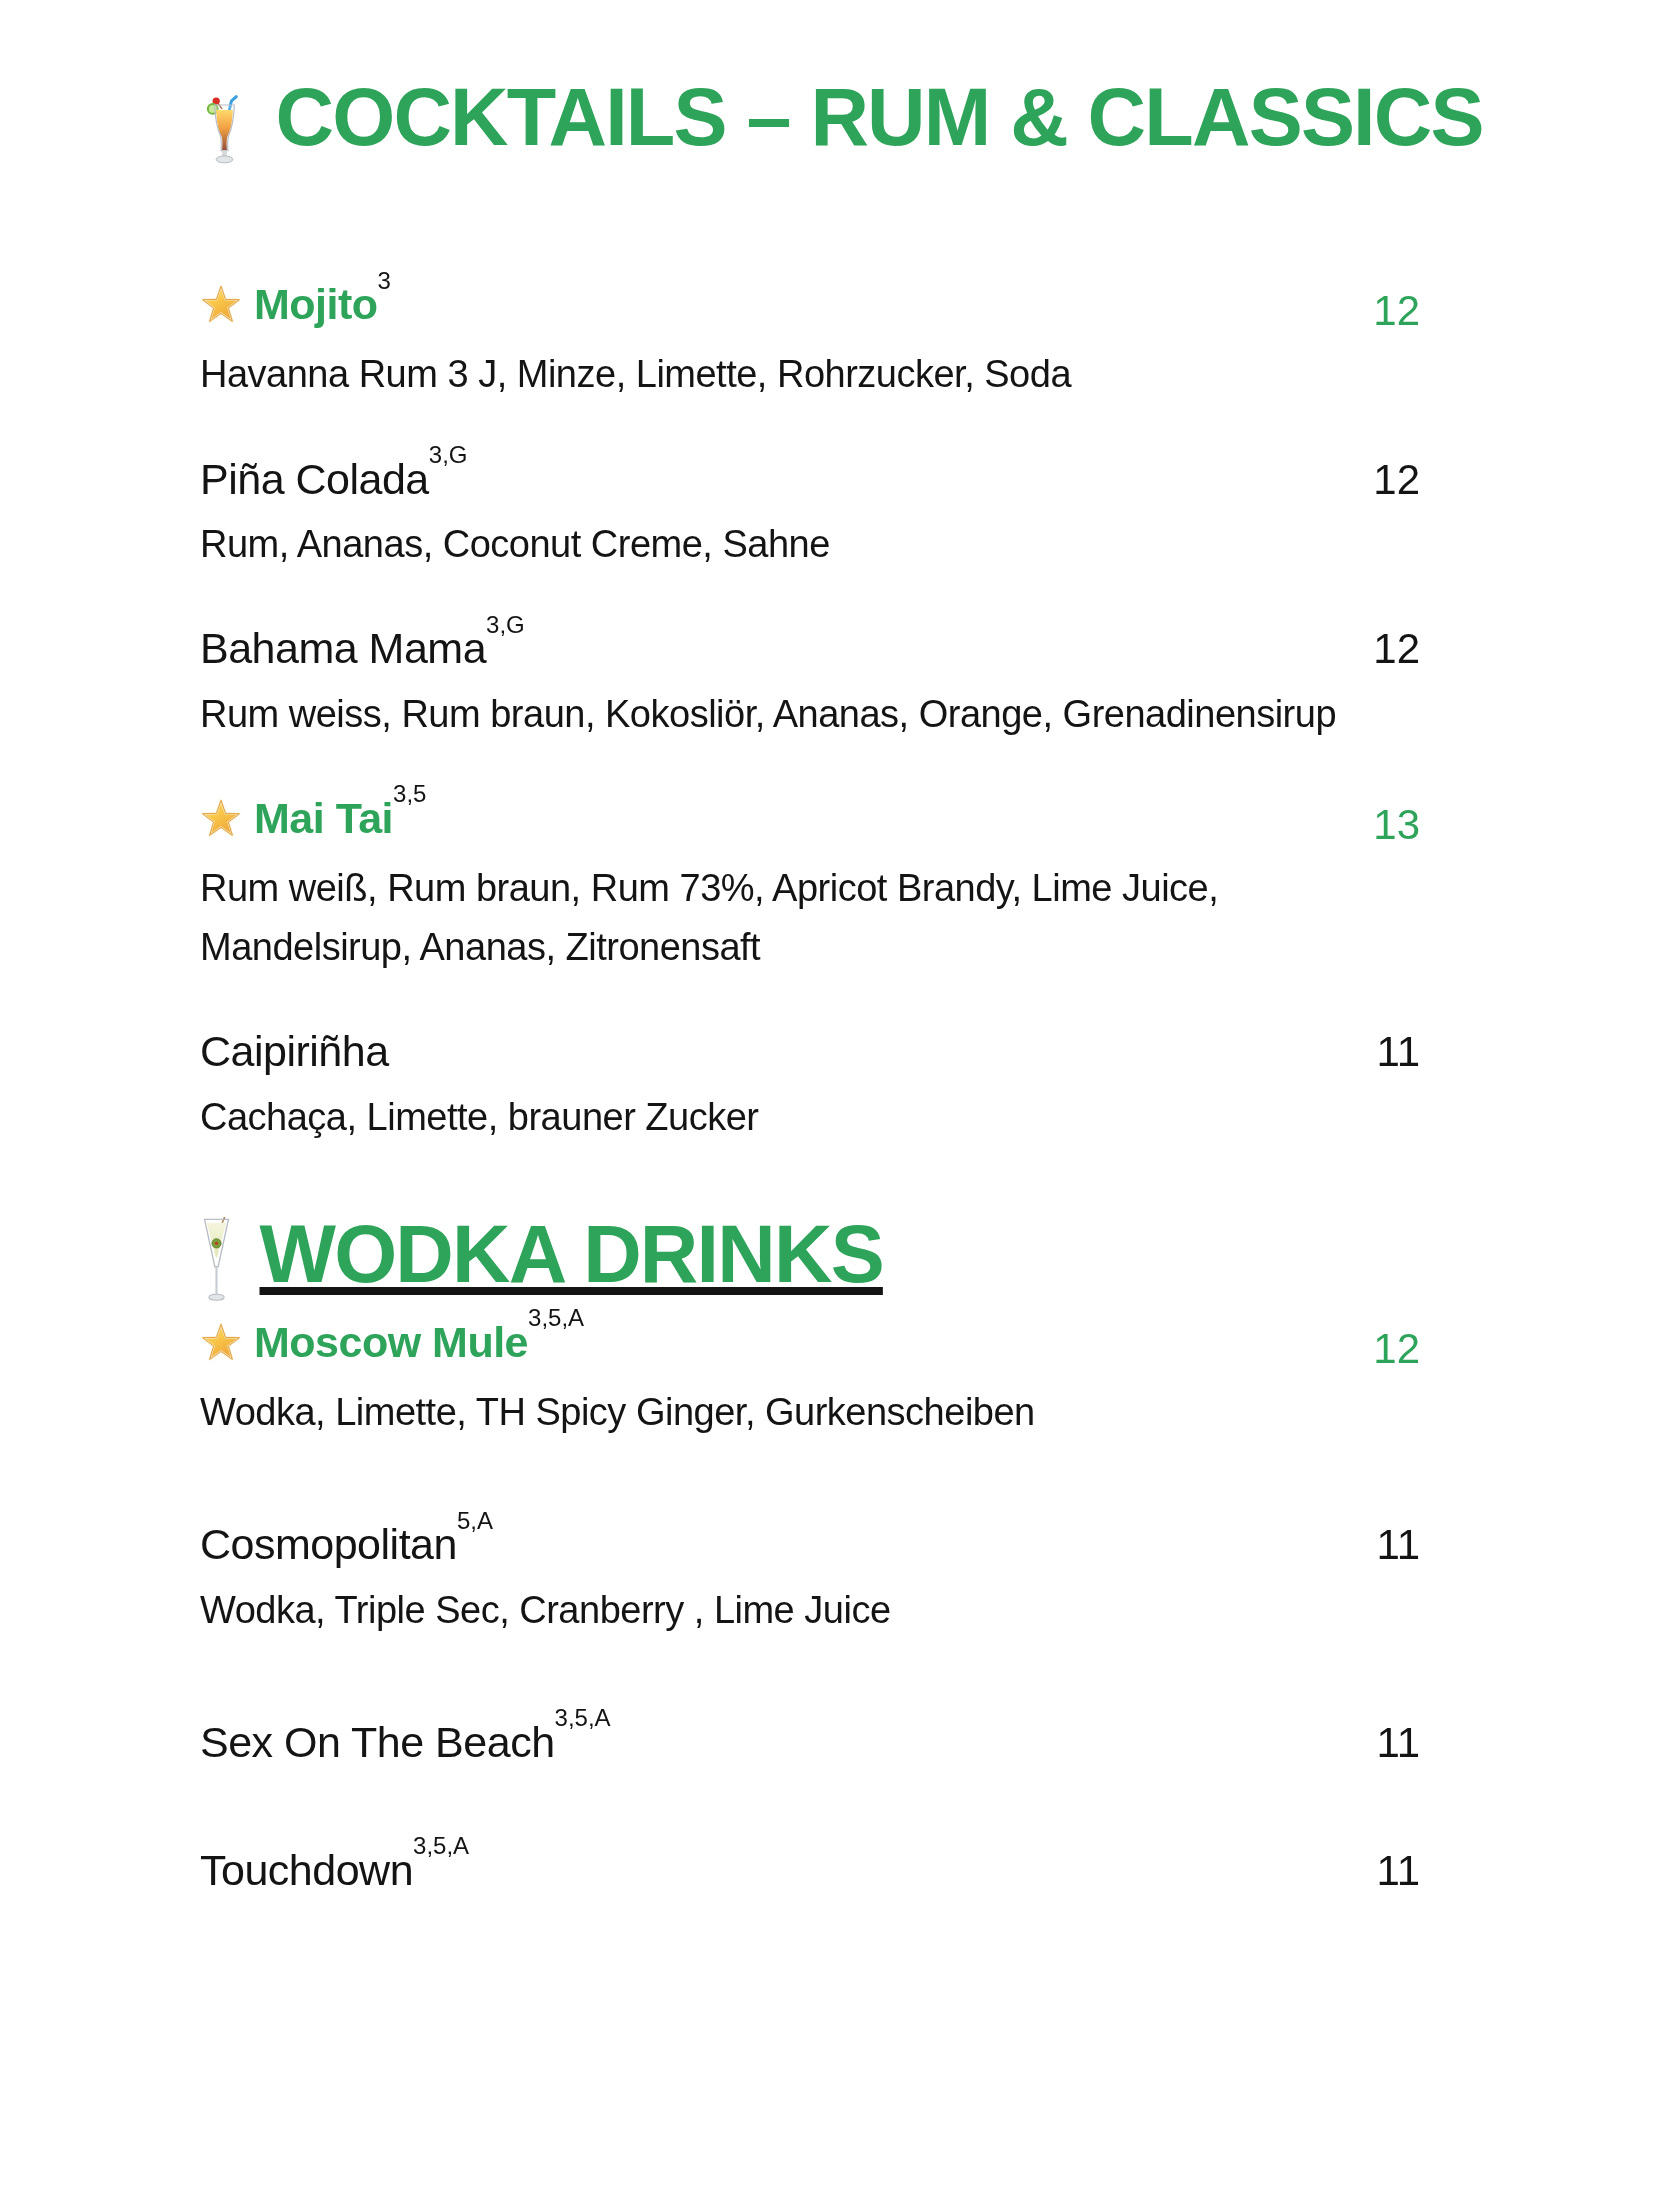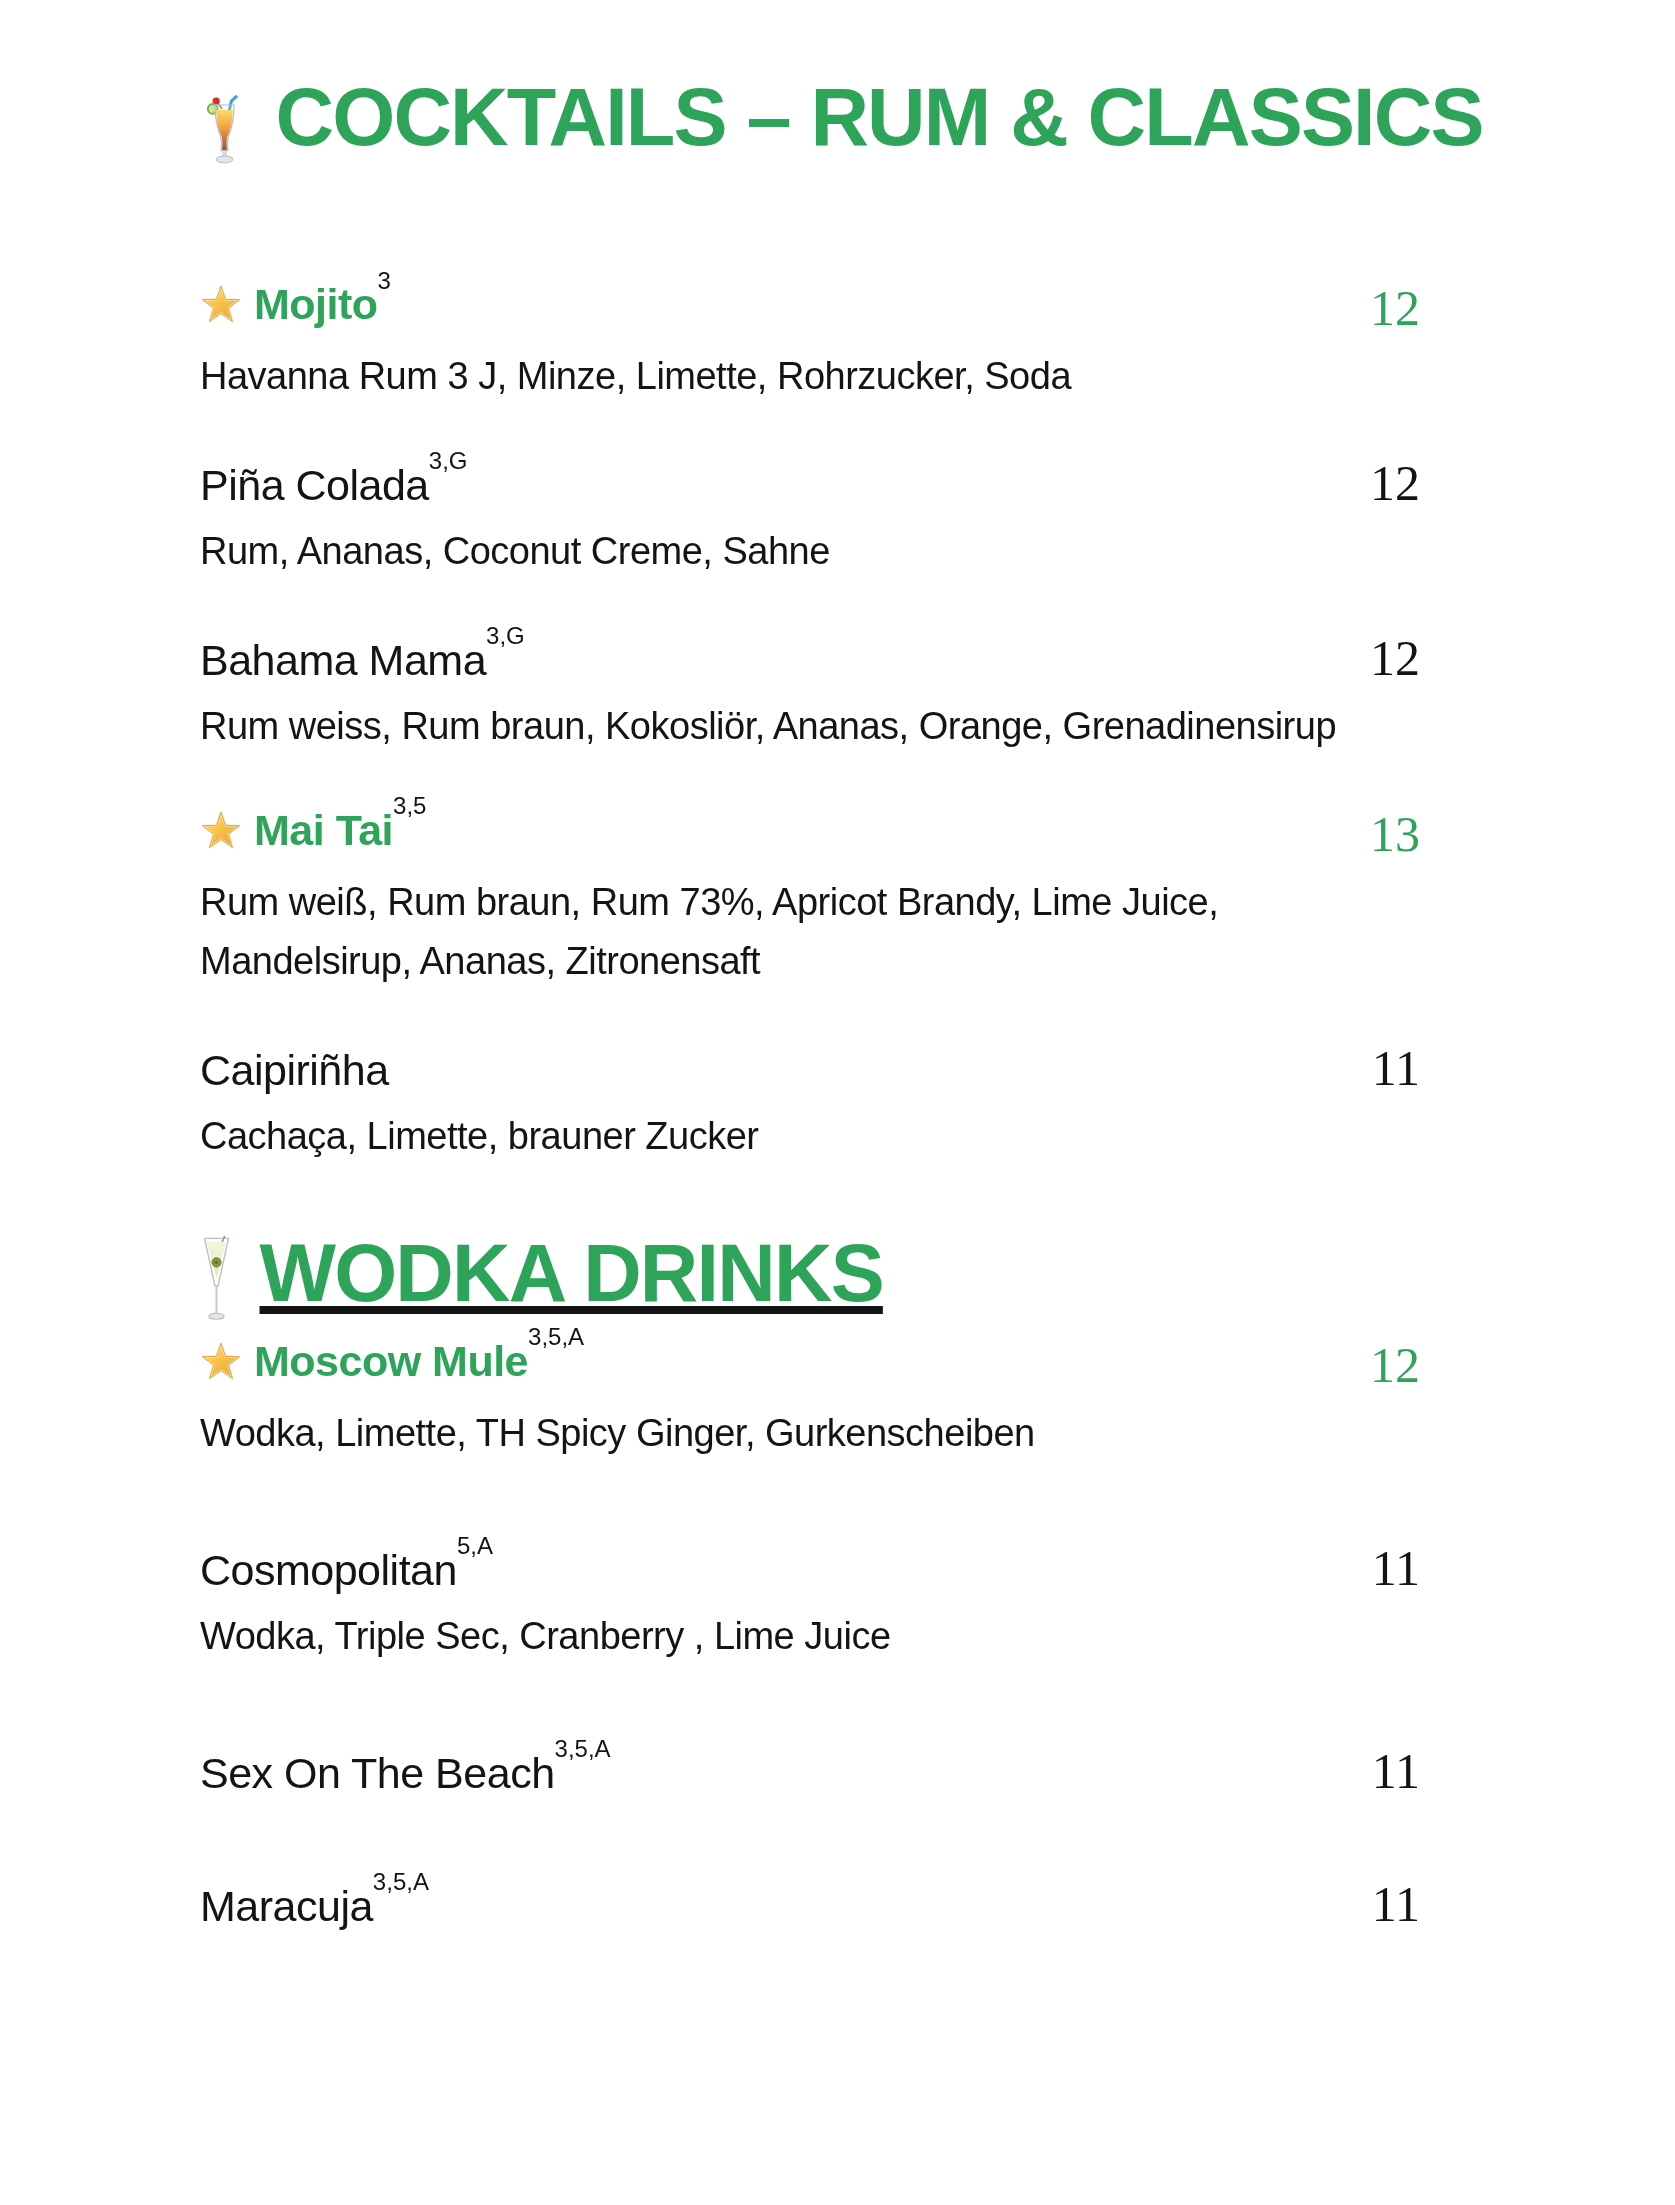--- a/index.html
+++ b/index.html
@@ -70,22 +70,22 @@
     font-size: 24px;
     line-height: 1;
     vertical-align: super;
     position: relative;
     top: -15.6px;
     color: #141414;
     font-weight: 400;
     letter-spacing: 0;
   }
   .item-price {
-    font-family: Liberation Serif, serif;
-    font-size: 50px;
+    font-family: Liberation Sans, sans-serif;
+    font-size: 42px;
     line-height: 1.1;
     font-weight: 400;
     color: #141414;
   }
   .featured .item-price { color: #2EA45A; }
   .item-desc {
     margin: 11px 0 0 0;
     font-size: 38px;
     line-height: 1.55;
     letter-spacing: -0.5px;
@@ -256,21 +256,21 @@
         <div class="name-wrap">
           <span class="item-name"><span>Sex On The Beach</span><sup class="item-sup">3,5,A</sup></span>
         </div>
         <span class="item-price">11</span>
       </div>
     </article>
 
     <article class="item">
       <div class="item-row">
         <div class="name-wrap">
-          <span class="item-name"><span>Maracuja</span><sup class="item-sup">3,5,A</sup></span>
+          <span class="item-name"><span>Touchdown</span><sup class="item-sup">3,5,A</sup></span>
         </div>
         <span class="item-price">11</span>
       </div>
     </article>
 
   </section>
 
 </main>
 
 

